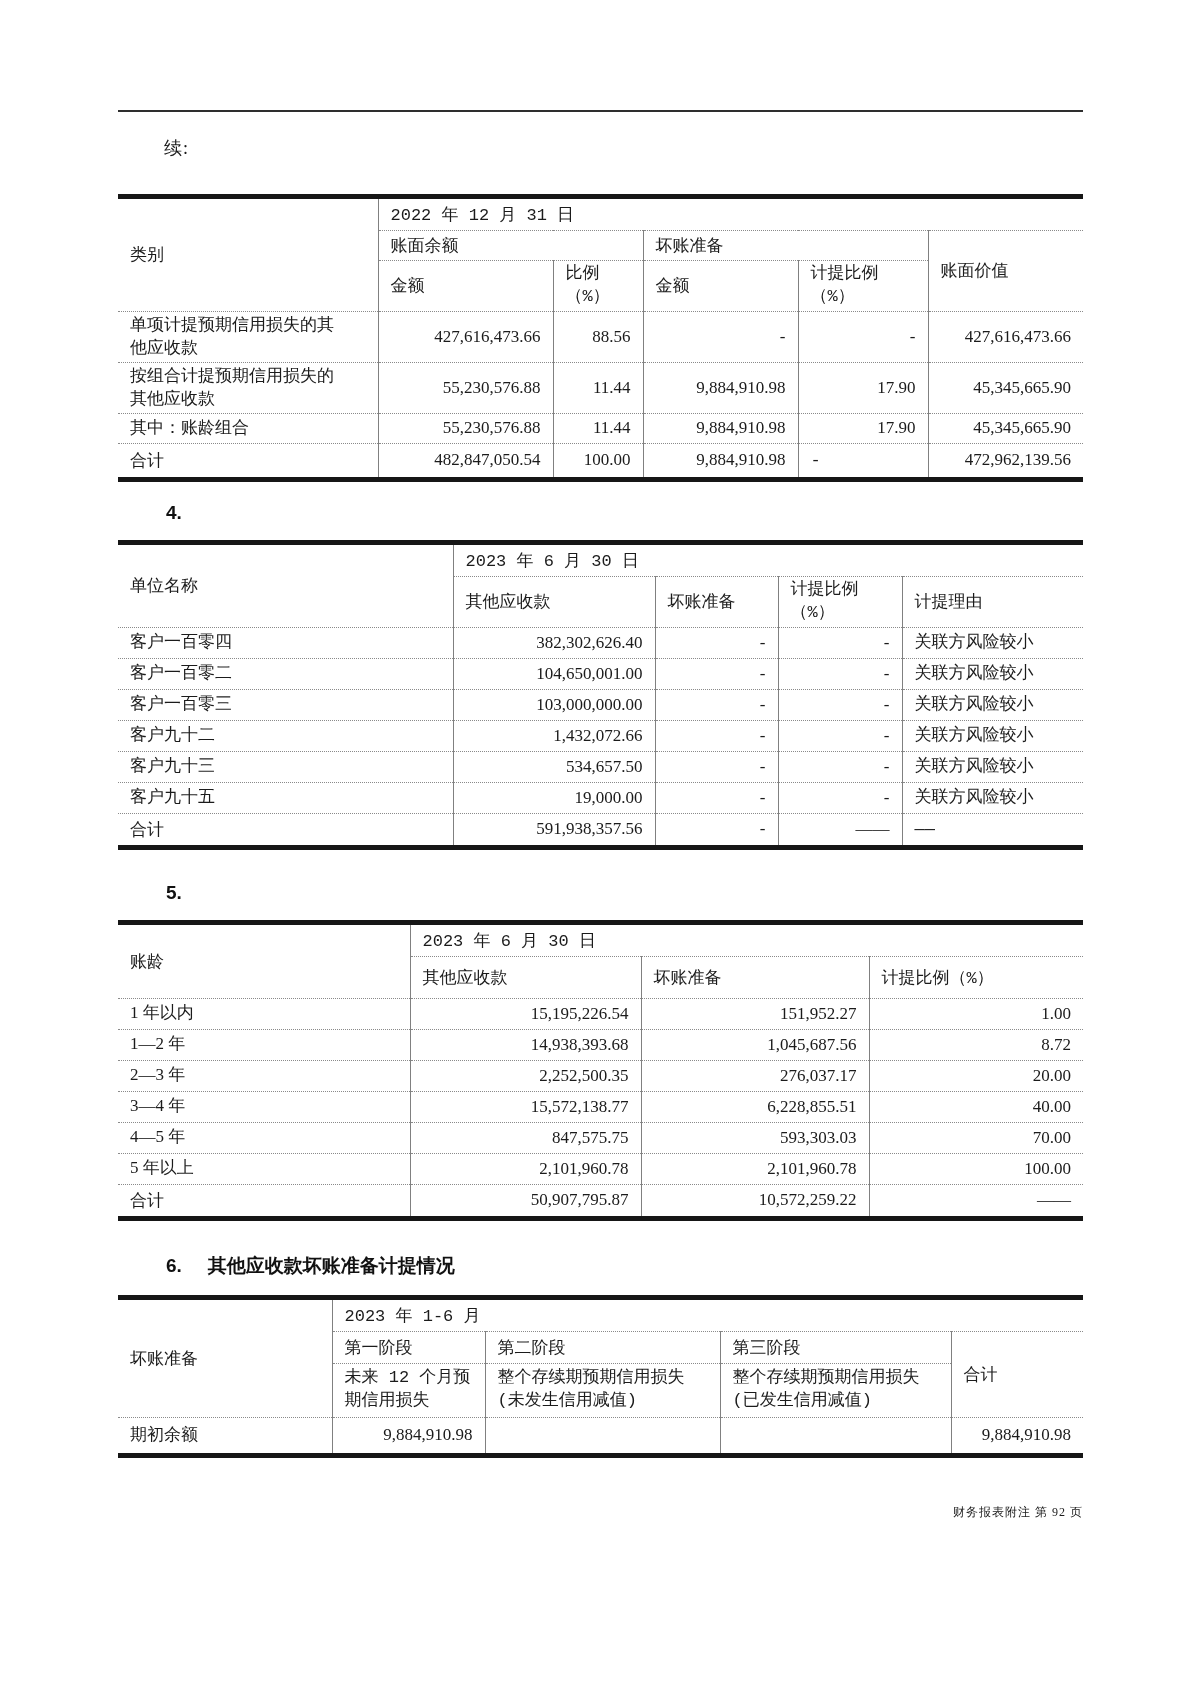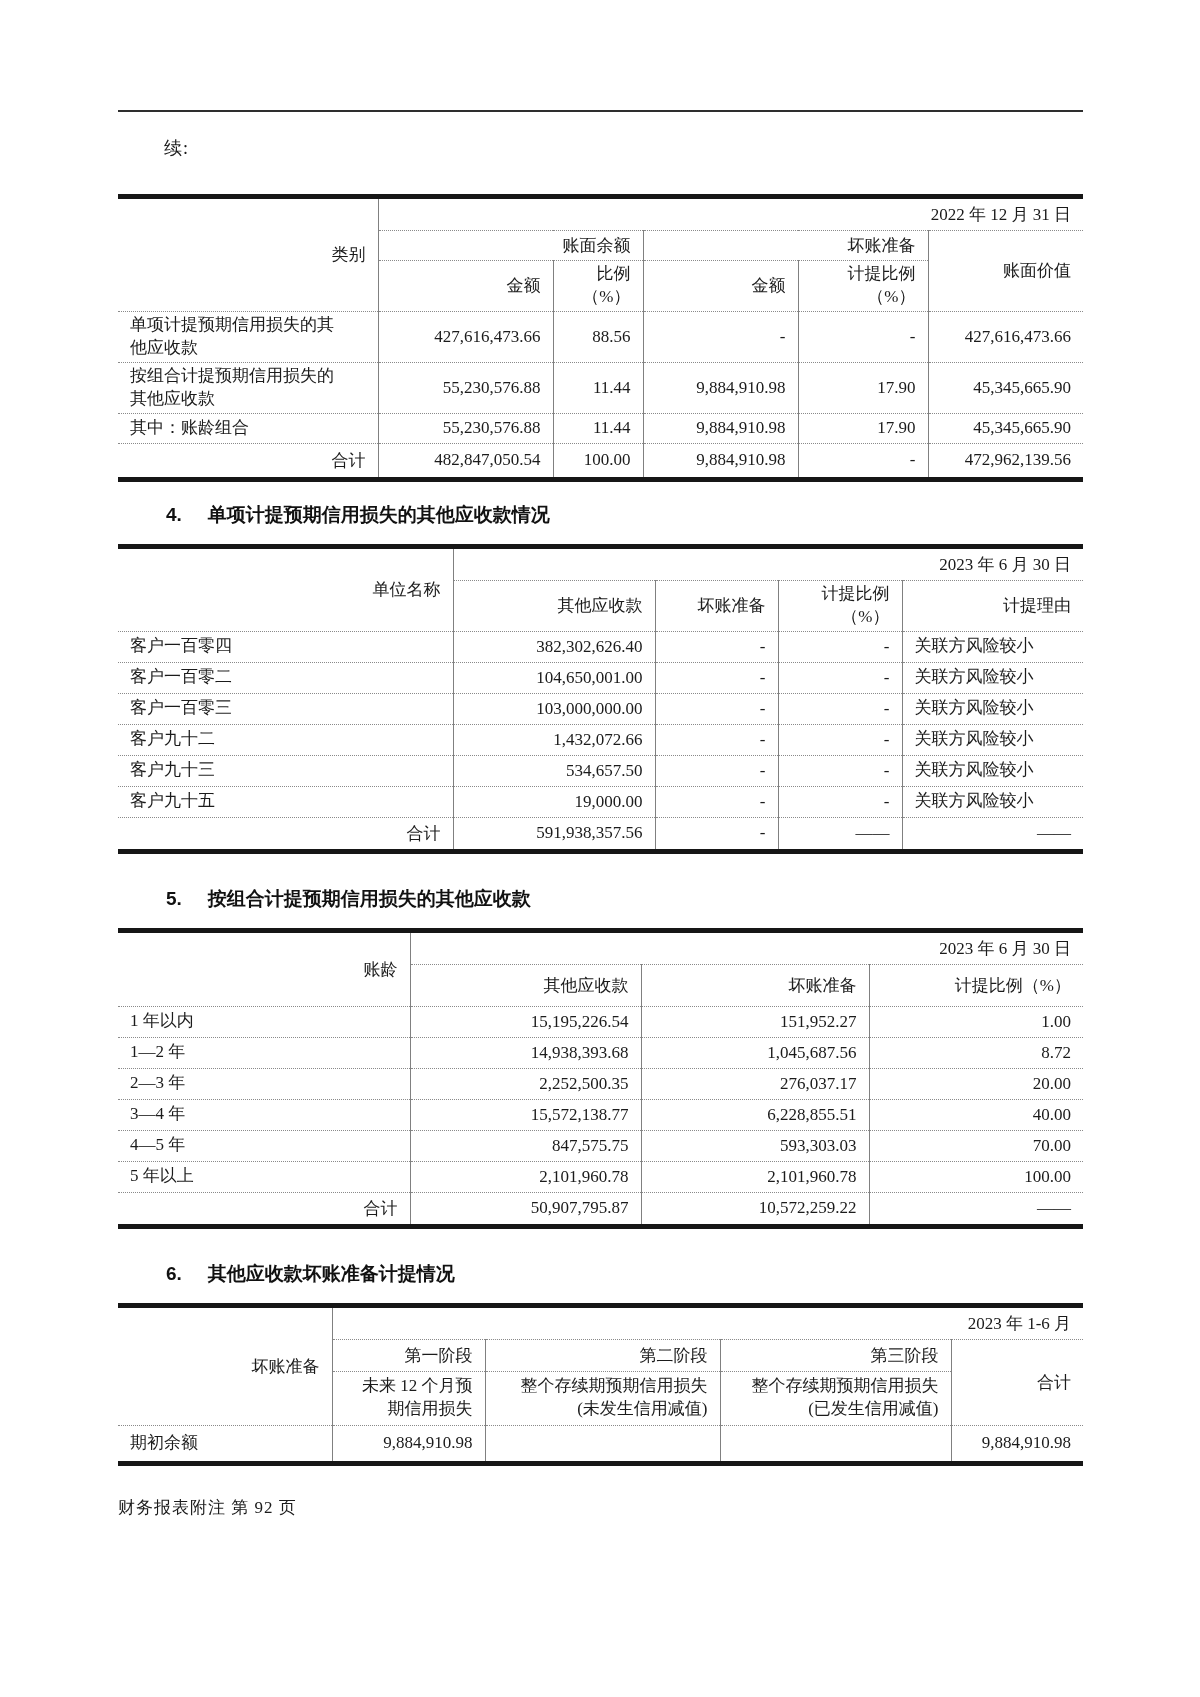--- a/index.html
+++ b/index.html
@@ -17,32 +17,32 @@
     display:flex;gap:26px;align-items:baseline;color:#111;
   }
   table.fin{
     table-layout:fixed;width:965px;border-collapse:collapse;
     border-top:5px solid #161616;border-bottom:5px solid #161616;
     font-size:17px;color:#1b1b1b;
   }
   table.fin td{padding:2px 12px;vertical-align:middle;overflow:hidden;}
   .bl{border-left:1px solid #808080;}
   .bt{border-top:1px dotted #8a8a8a;}
-  .ac{text-align:right;}
+  .ac{text-align:left;font-family:Liberation Mono, monospace;}
   .ar{text-align:right;}
   .al{text-align:left;}
   .pre{white-space:pre-line;line-height:1.35;}
   .lbl{padding-left:14px;line-height:1.35;}
   .low{vertical-align:bottom;padding-bottom:8px;}
   .mt34{margin-top:34px;} .mt32{margin-top:32px;} .mt16{margin-top:16px;}
   tr.h34{height:34px;} tr.h30{height:30px;} tr.h31{height:31px;}
   tr.h32{height:32px;} tr.h36{height:36px;} tr.h38{height:38px;}
   tr.h42{height:42px;} tr.h48{height:48px;} tr.h50{height:50px;margin-top:15px;}
   tr.h54{height:54px;}
-  .footer{margin-top:30px;text-align:left;font-size:17px;letter-spacing:1px;}
+  .footer{margin-top:46px;text-align:right;font-size:12px;letter-spacing:1px;}
 </style>
 </head>
 <body>
 
 <div class="page">
 
   <div class="top-rule"></div>
 
   <div class="continued">续:</div>
 
@@ -105,21 +105,20 @@
         <td class="ar bl bt">100.00</td>
         <td class="ar bl bt">9,884,910.98</td>
         <td class="ac bl bt low">-</td>
         <td class="ar bl bt">472,962,139.56</td>
       </tr>
     </tbody>
   </table>
 
   <div class="sec">
     <span>4.</span>
-    <span>单项计提预期信用损失的其他应收款情况</span>
   </div>
 
   <table class="fin mt16">
     <colgroup>
       <col style="width:335px">
         <col style="width:202px">
         <col style="width:123px">
       <col style="width:124px">
         <col style="width:181px">
     </colgroup>
@@ -182,21 +181,20 @@
         <td class="ar bl bt">591,938,357.56</td>
         <td class="ar bl bt">-</td>
         <td class="ar bl bt">——</td>
         <td class="ac bl bt">——</td>
       </tr>
     </tbody>
   </table>
 
   <div class="sec mt32">
     <span>5.</span>
-    <span>按组合计提预期信用损失的其他应收款</span>
   </div>
 
   <table class="fin mt16">
     <colgroup>
       <col style="width:292px">
         <col style="width:231px">
         <col style="width:228px">
         <col style="width:214px">
     </colgroup>
     <tbody>

